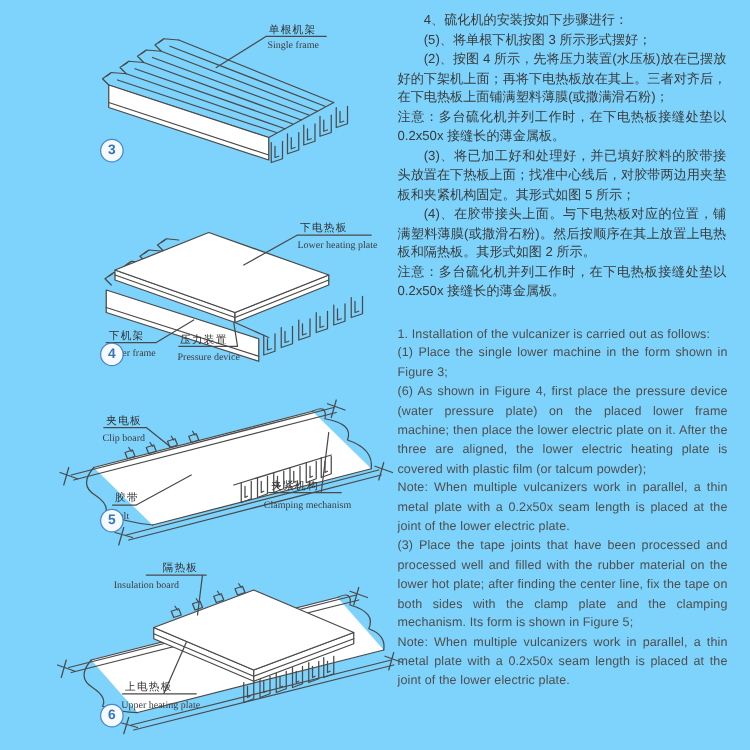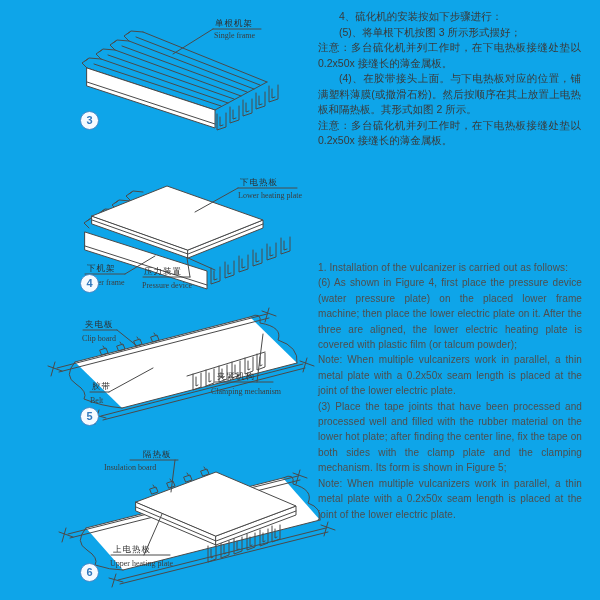--- a/index.html
+++ b/index.html
@@ -1,20 +1,20 @@
 <!DOCTYPE html>
 <html><head>
 <meta charset="utf-8">
 <style>
   html,body{margin:0;padding:0;}
   body{
     width:600px;height:600px;position:relative;background:#fbfbfa;
     font-family:"Liberation Sans",sans-serif;
   }
-  .page{position:absolute;inset:0;background:#0ea5e9;overflow:hidden;}
+  .page{position:absolute;inset:0;background:#7dd3fc;overflow:hidden;}
 
   
   .fig{position:absolute;margin:0;padding:0;}
   .fig svg{display:block;overflow:visible;}
   .ln{stroke:#4a4a4a;stroke-width:1;fill:none;stroke-linecap:round;stroke-linejoin:round;}
   .wf{fill:#ffffff;}
   text.zh{font-size:8.5px;fill:#2f2f2f;letter-spacing:1px;stroke:none;
           font-family:"Liberation Sans",sans-serif;}
   text.en{font-size:8px;fill:#3d3d3d;stroke:none;
           font-family:"Liberation Serif",serif;}
@@ -124,21 +124,21 @@
       <text class="zh" x="195" y="15">下电热板</text>
       <text class="en" x="193" y="28">Lower heating plate</text>
       <text class="zh" x="42" y="101">下机架</text>
       <text class="en" x="39" y="115">Under frame</text>
       <text class="zh" x="99" y="104">压力装置</text>
       <text class="en" x="97" y="118">Pressure device</text>
     </svg>
   </figure>
   <div class="fignum" style="left:80px;top:274px">4</div>
 
-  <figure class="fig" style="left:45px;top:300px;width:270px;height:128px">
+  <figure class="fig" style="left:45px;top:312px;width:270px;height:128px">
     <svg viewBox="0 0 270 128" width="270" height="128">
       <path class="wf" d="M30,62 L205,17 L252,63 L77,108 Z" stroke="none"></path>
       <g class="ln">
 
         <path d="M30,62 Q18,76 31,84 Q43,92 39,99 Q56,106 77,108"></path>
         <path d="M205,17 Q217,11 215,23 Q238,27 233,40 Q254,47 252,63"></path>
 
         <path d="M30,62 L205,17 M77,108 L252,63"></path>
 
         <path d="M12,68 L222,14 M14,72 L224,18"></path>
@@ -175,21 +175,21 @@
       <text class="zh" x="40" y="27">夹电板</text>
       <text class="en" x="37" y="41">Clip board</text>
       <text class="zh" x="47" y="89">胶带</text>
       <text class="en" x="45" y="103">Belt</text>
       <text class="zh" x="172" y="79">夹紧机构</text>
       <text class="en" x="166" y="94">Clamping mechanism</text>
     </svg>
   </figure>
   <div class="fignum" style="left:80px;top:407px">5</div>
 
-  <figure class="fig" style="left:58px;top:448px;width:280px;height:140px">
+  <figure class="fig" style="left:45px;top:448px;width:280px;height:140px">
     <svg viewBox="0 0 280 140" width="280" height="140">
       <path class="wf" d="M28,80 L225,30 L262,72 L65,122 Z" stroke="none"></path>
       <g class="ln">
 
         <path d="M28,80 Q16,94 29,102 Q41,110 37,117 Q52,122 65,122"></path>
         <path d="M225,30 Q237,24 235,36 Q256,42 250,55 Q264,60 262,72"></path>
         <path d="M28,80 L225,30 M65,122 L262,72"></path>
 
         <path d="M10,86 L240,28 M12,90 L242,32"></path>
         <path d="M8,80 L4,94 M1,84 L15,89 M242,22 L238,36 M235,25 L249,30"></path>
@@ -229,26 +229,29 @@
       <text class="en" x="46" y="22">Insulation board</text>
       <text class="zh" x="55" y="104">上电热板</text>
       <text class="en" x="52" y="118">Upper heating plate</text>
     </svg>
   </figure>
   <div class="fignum" style="left:80px;top:563px">6</div>
 
   <div class="zh-col">
     <p class="ind">4、硫化机的安装按如下步骤进行：</p>
     <p class="ind">(5)、将单根下机按图 3 所示形式摆好；</p>
+    <p class="ind">(2)、按图 4 所示，先将压力装置(水压板)放在已摆放好的下架机上面；再将下电热板放在其上。三者对齐后，在下电热板上面铺满塑料薄膜(或撒满滑石粉)；</p>
     <p>注意：多台硫化机并列工作时，在下电热板接缝处垫以 0.2x50x 接缝长的薄金属板。</p>
+    <p class="ind">(3)、将已加工好和处理好，并已填好胶料的胶带接头放置在下热板上面；找准中心线后，对胶带两边用夹垫板和夹紧机构固定。其形式如图 5 所示；</p>
     <p class="ind">(4)、在胶带接头上面。与下电热板对应的位置，铺满塑料薄膜(或撒滑石粉)。然后按顺序在其上放置上电热板和隔热板。其形式如图 2 所示。</p>
     <p>注意：多台硫化机并列工作时，在下电热板接缝处垫以 0.2x50x 接缝长的薄金属板。</p>
   </div>
 
   <div class="en-col">
     <p>1. Installation of the vulcanizer is carried out as follows:</p>
+    <p>(1) Place the single lower machine in the form shown in Figure 3;</p>
     <p>(6) As shown in Figure 4, first place the pressure device (water pressure plate) on the placed lower frame machine; then place the lower electric plate on it. After the three are aligned, the lower electric heating plate is covered with plastic film (or talcum powder);</p>
     <p>Note: When multiple vulcanizers work in parallel, a thin metal plate with a 0.2x50x seam length is placed at the joint of the lower electric plate.</p>
     <p>(3) Place the tape joints that have been processed and processed well and filled with the rubber material on the lower hot plate; after finding the center line, fix the tape on both sides with the clamp plate and the clamping mechanism. Its form is shown in Figure 5;</p>
     <p>Note: When multiple vulcanizers work in parallel, a thin metal plate with a 0.2x50x seam length is placed at the joint of the lower electric plate.</p>
   </div>
 
 </div>
 
 </body></html>

